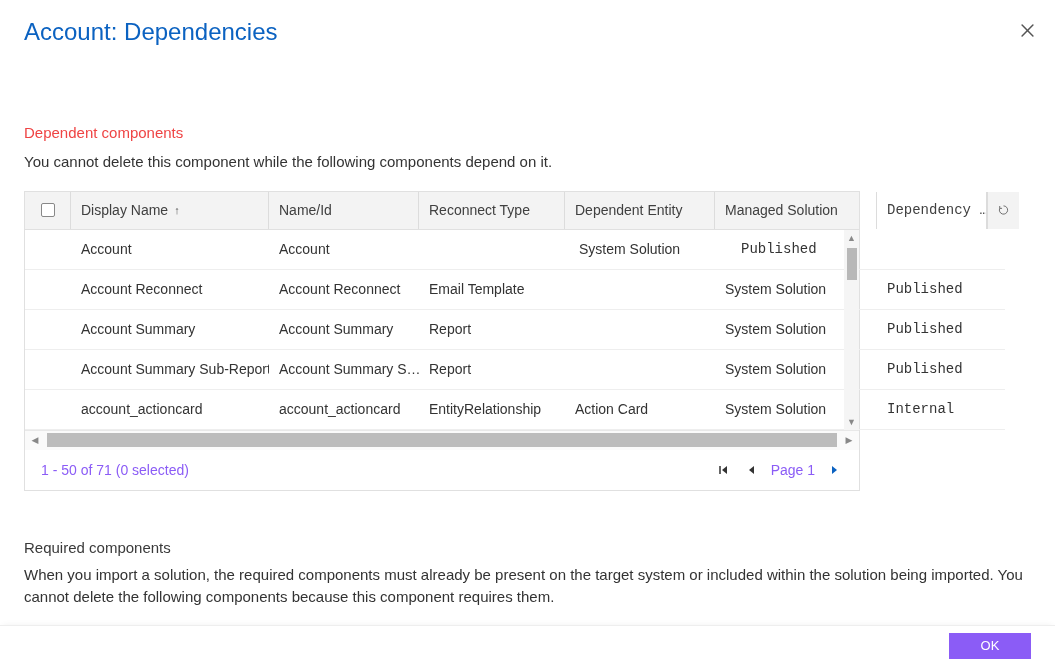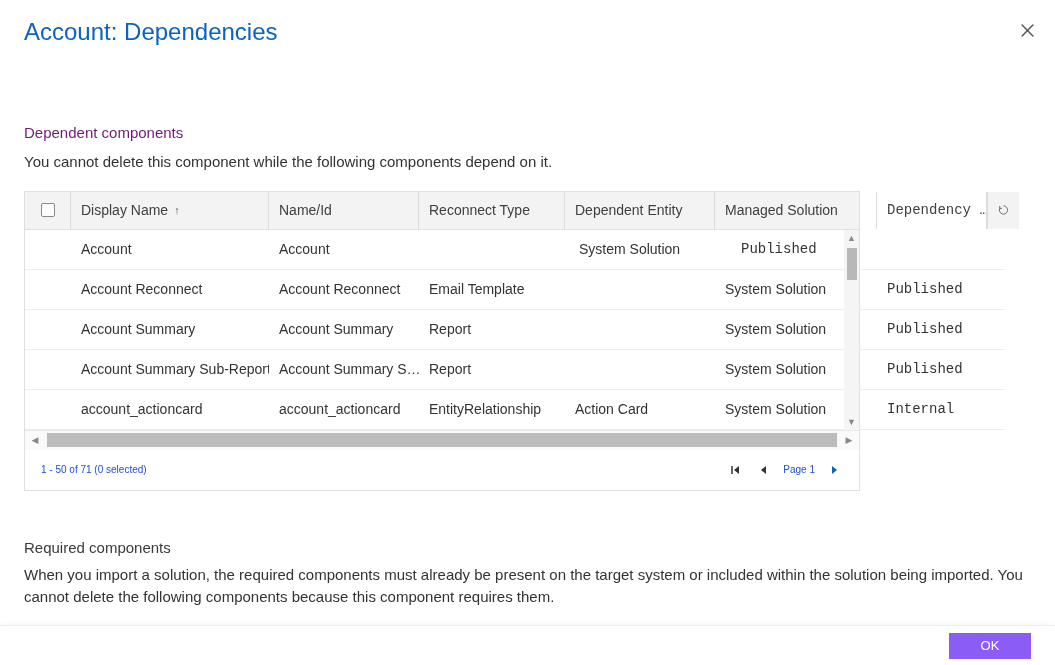--- a/index.html
+++ b/index.html
@@ -39,21 +39,21 @@
     justify-content: center;
     color: #555;
     cursor: pointer;
   }
   .close-btn svg { width: 13px; height: 13px; }
   .section {
     padding: 0 24px;
   }
   .section-heading {
     font-size: 15px;
-    color: #701a75;
+    color: #ef4444;
     margin-top: 78px;
     margin-bottom: 10px;
   }
   .section-text {
     font-size: 15px;
     color: #333;
     line-height: 1.45;
     margin: 0 0 18px 0;
   }
   .grid {
@@ -153,22 +153,22 @@
     flex: 1;
     height: 14px;
     background: #bcbcbc;
     margin: 0 2px;
   }
   .grid-footer {
     display: flex;
     align-items: center;
     height: 40px;
     padding: 0 16px;
-    font-size: 10px;
-    color: #1d4ed8;
+    font-size: 14px;
+    color: #8b5cf6;
     text-align: right;
   }
   .pager {
     margin-left: auto;
     display: flex;
     align-items: center;
     gap: 12px;
   }
   .pager .picon {
     display:flex; align-items:center; justify-content:center;

